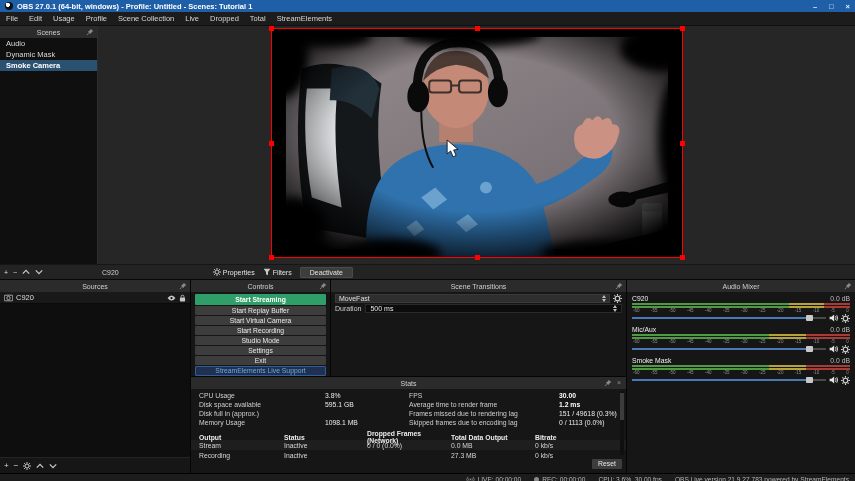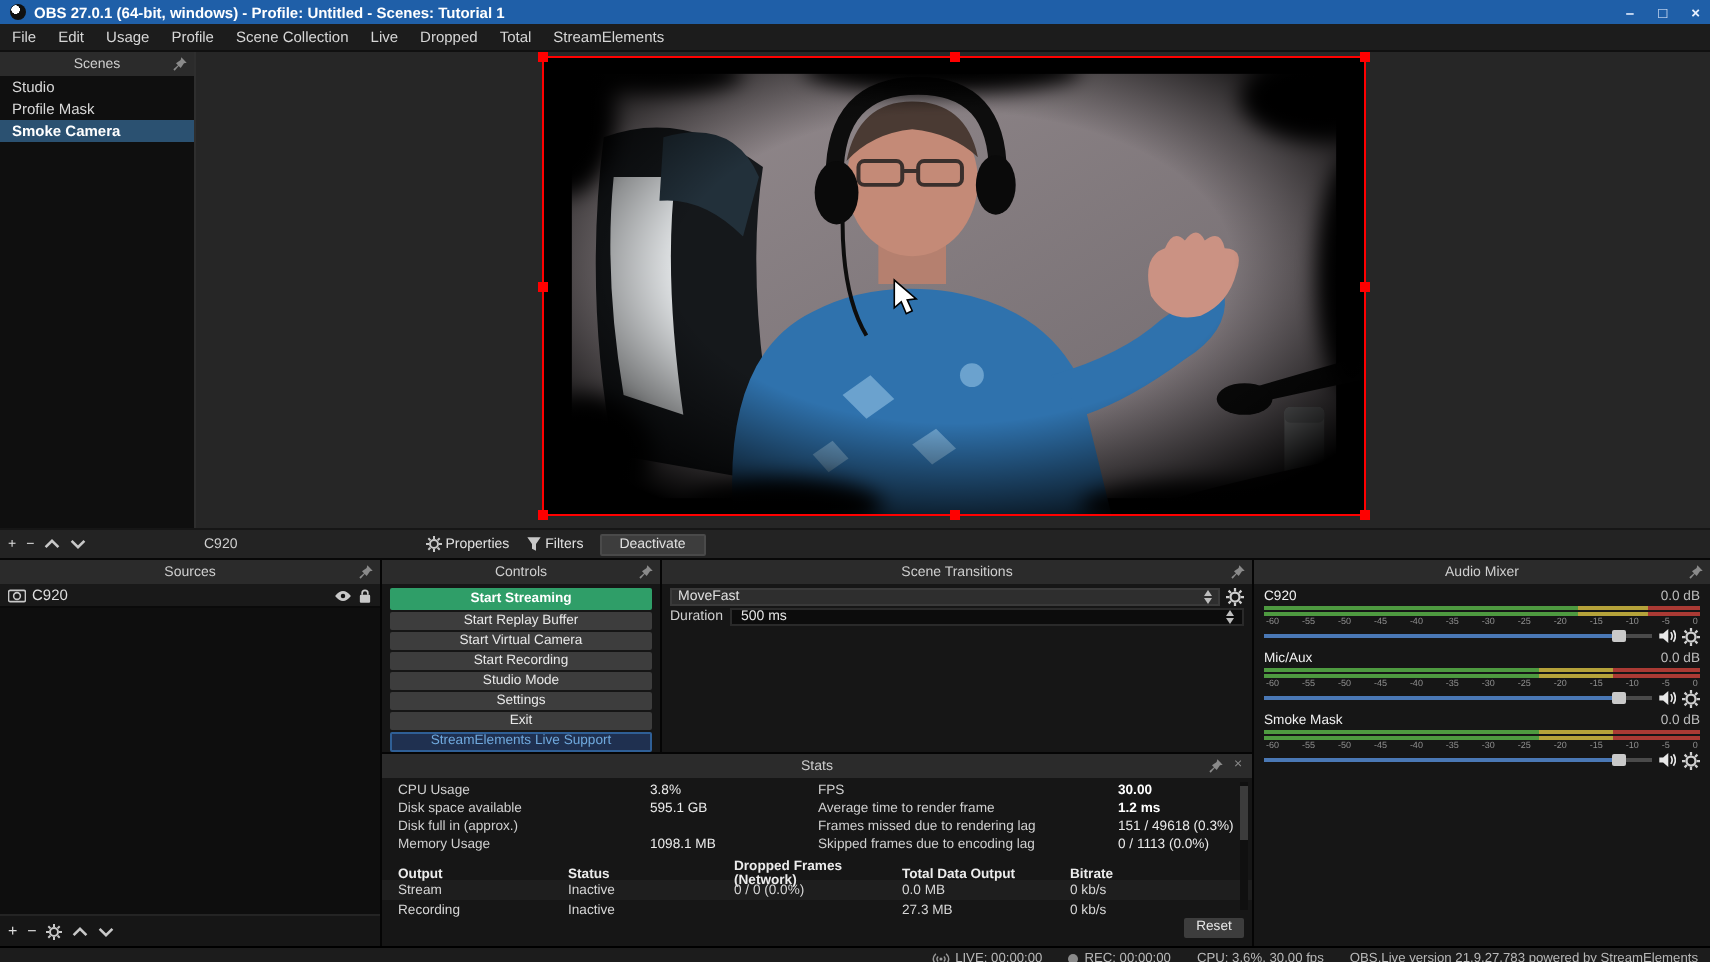--- a/index.html
+++ b/index.html
@@ -193,22 +193,22 @@
   <div class="main">
     <div class="scenes-dock">
       <div class="dock-header">
         <span>Scenes</span>
         <span class="ic pin">
             <svg>
               <use href="#i-pin"></use>
             </svg>
           </span>
       </div>
-      <div class="scene-item">Studio</div>
-      <div class="scene-item">Profile Mask</div>
+      <div class="scene-item">Audio</div>
+      <div class="scene-item">Dynamic Mask</div>
       <div class="scene-item selected">Smoke Camera</div>
     </div>
 
     <div class="preview-area">
       <div class="canvas">
         <svg class="scene-svg" viewBox="0 0 412 230" preserveAspectRatio="none">
           <defs>
             <radialGradient id="vig" cx="50%" cy="46%" r="62%">
               <stop offset="55%" stop-color="rgba(0,0,0,0)"></stop>
               <stop offset="80%" stop-color="rgba(0,0,0,0.55)"></stop>

